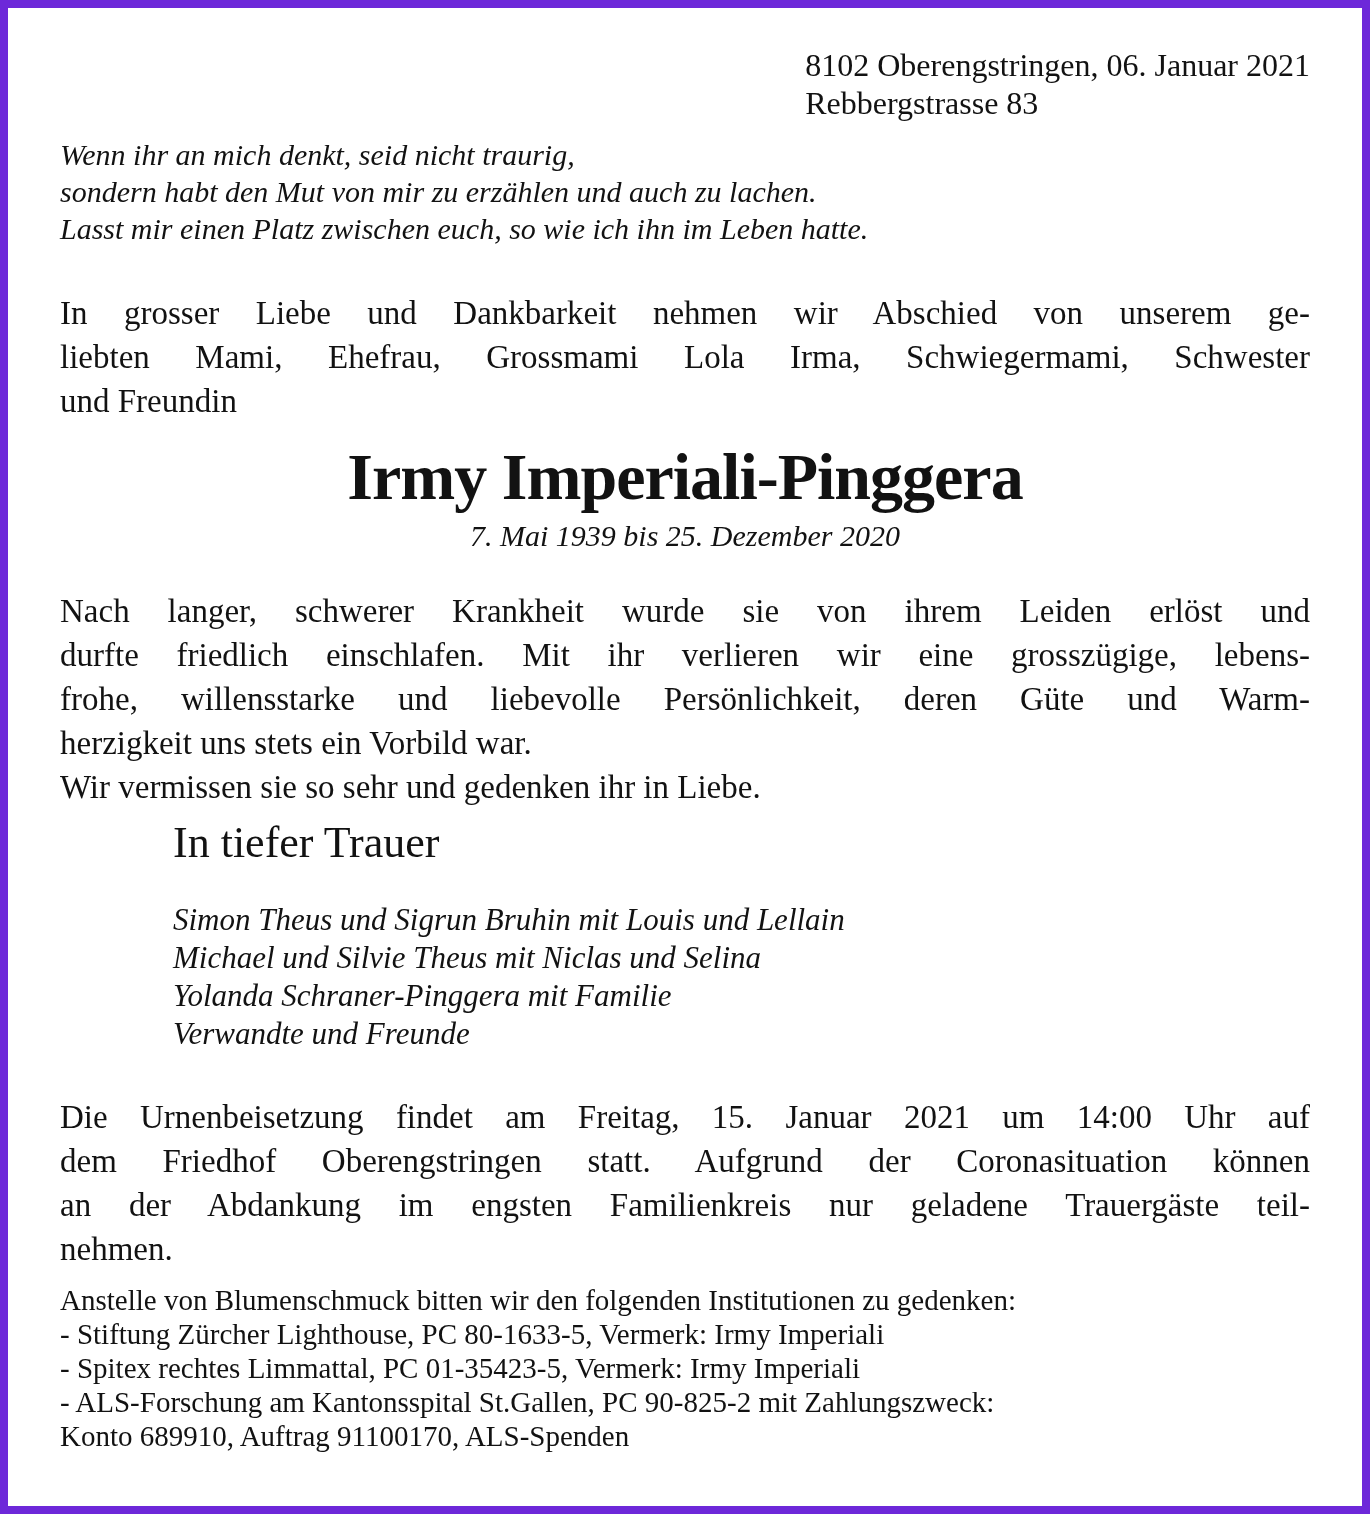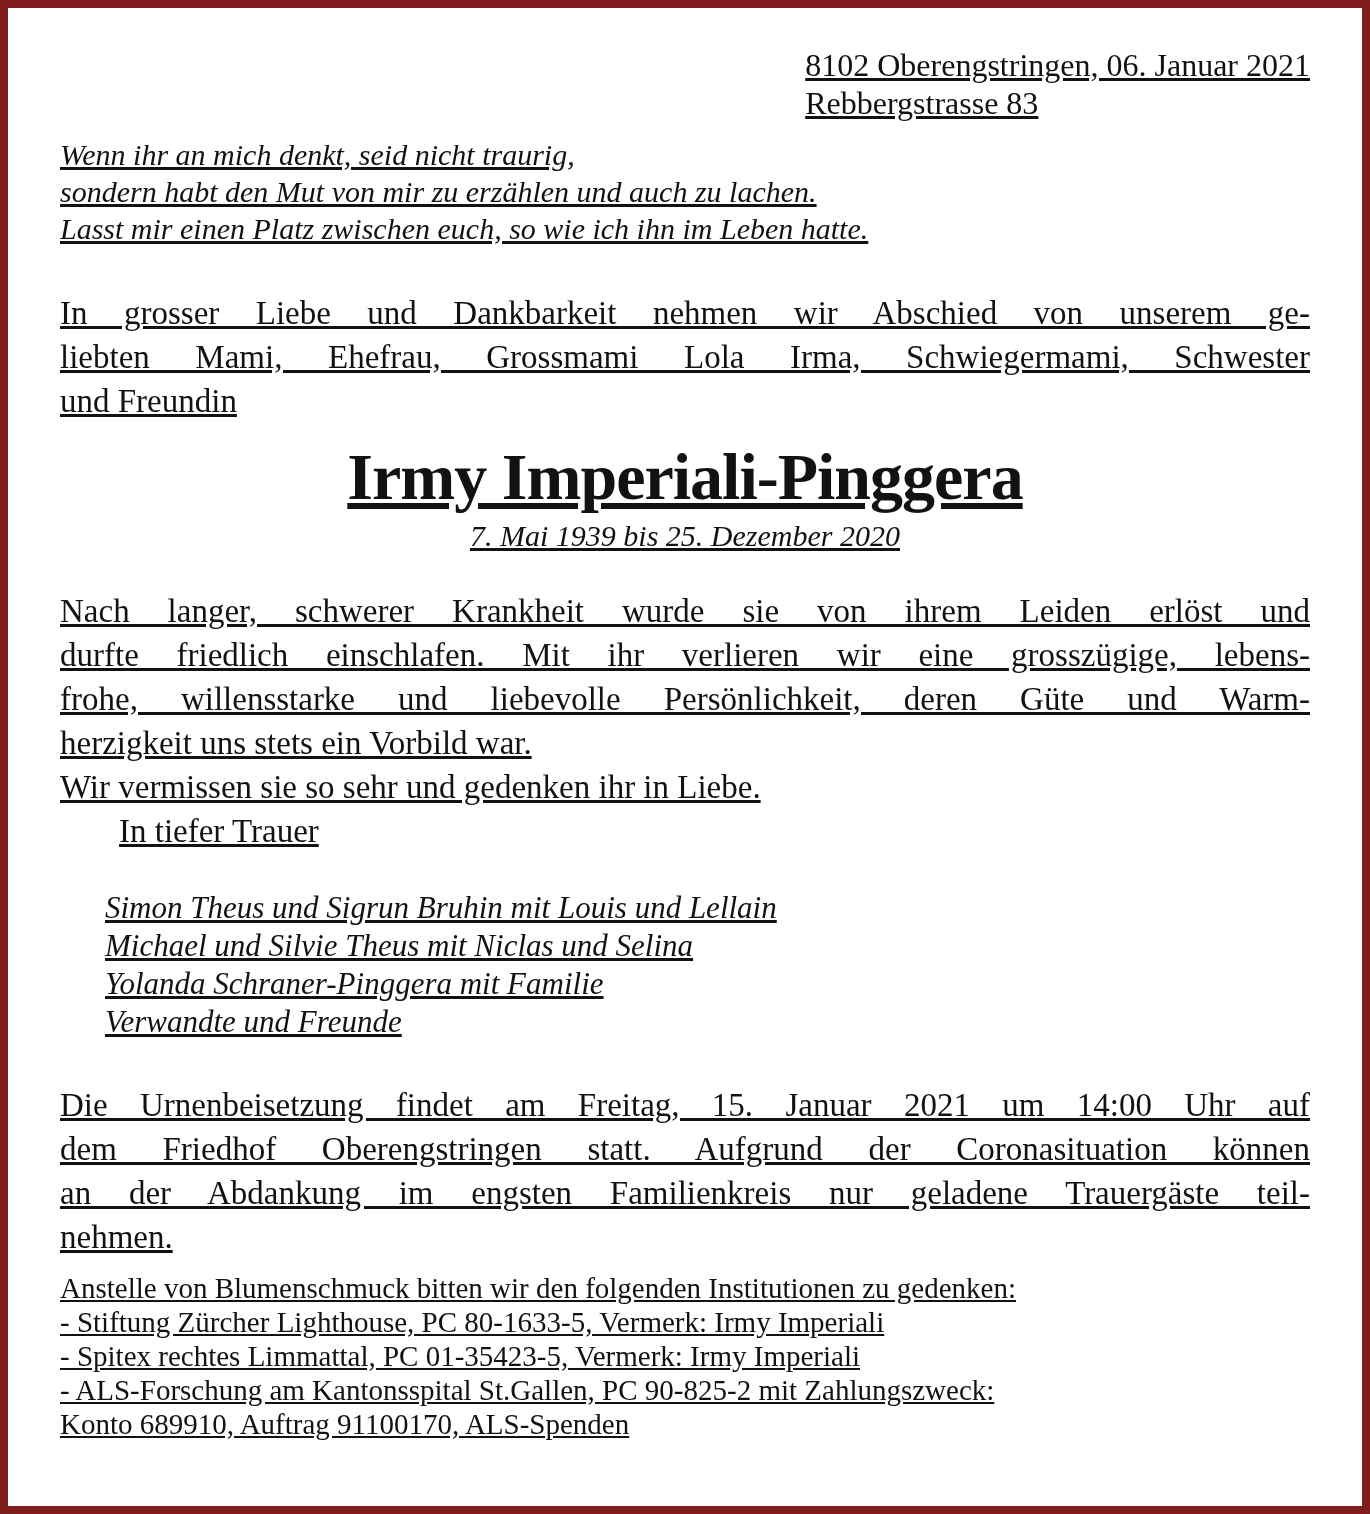--- a/index.html
+++ b/index.html
@@ -4,51 +4,50 @@
 <style>
   html, body { margin: 0; padding: 0; }
   body {
     width: 1370px; height: 1514px;
     background: #ffffff;
     font-family: "Liberation Serif", serif;
   }
   .frame {
     box-sizing: border-box;
     width: 1370px; height: 1514px;
-    border: 8px solid #7f1d1d;
+    border: 8px solid #6d28d9;
     background: #ffffff;
     color: #121212;
     padding: 38px 52px 0 52px;
     overflow: hidden;
-    text-decoration: underline;
   }
   
   .address-wrap { display: flex; justify-content: flex-end; margin-bottom: 14px; }
   .address { text-align: left; font-size: 32px; line-height: 38px; }
   
   .quote { font-style: italic; font-size: 30px; line-height: 37px; margin-bottom: 44px; }
   
   .para { font-size: 33px; line-height: 44px; }
   .para .jline { text-align: justify; text-align-last: justify; }
   .intro { margin-bottom: 14px; }
-  .eulogy { margin-bottom: 0; }
+  .eulogy { margin-bottom: 12px; }
   .funeral { margin-bottom: 12px; }
   
   .name {
     font-size: 66px; font-weight: bold;
     text-align: center; margin: 16px 0 4px 0;
     letter-spacing: -1px;
   }
   .dates {
     font-style: italic; font-size: 30px;
     text-align: center; margin-bottom: 36px;
   }
   
-  .trauer-heading { font-size: 33px; line-height: 44px; margin-left: 59px; margin-bottom: 36px; }
-  .mourners { font-style: italic; font-size: 31px; line-height: 38px; margin-left: 45px; margin-bottom: 42px; }
+  .trauer-heading { font-size: 44px; line-height: 44px; margin-left: 113px; margin-bottom: 36px; }
+  .mourners { font-style: italic; font-size: 31px; line-height: 38px; margin-left: 113px; margin-bottom: 42px; }
   
   .donations { font-size: 29px; line-height: 34px; }
   .line { display: block; }
 </style>
 </head>
 <body>
 
 <div class="frame">
 
   <div class="address-wrap">

